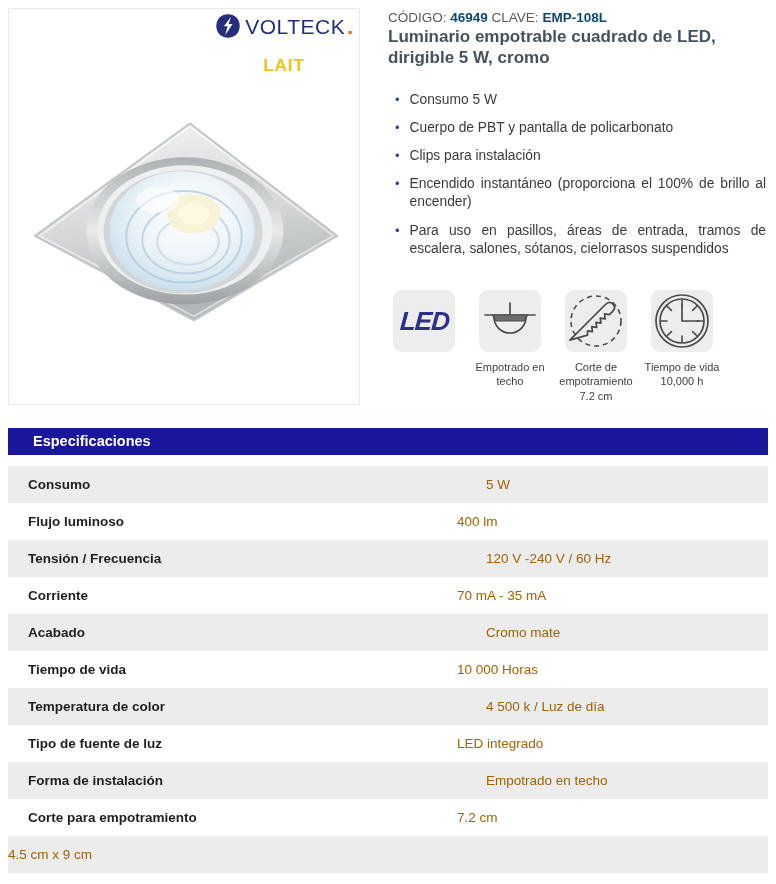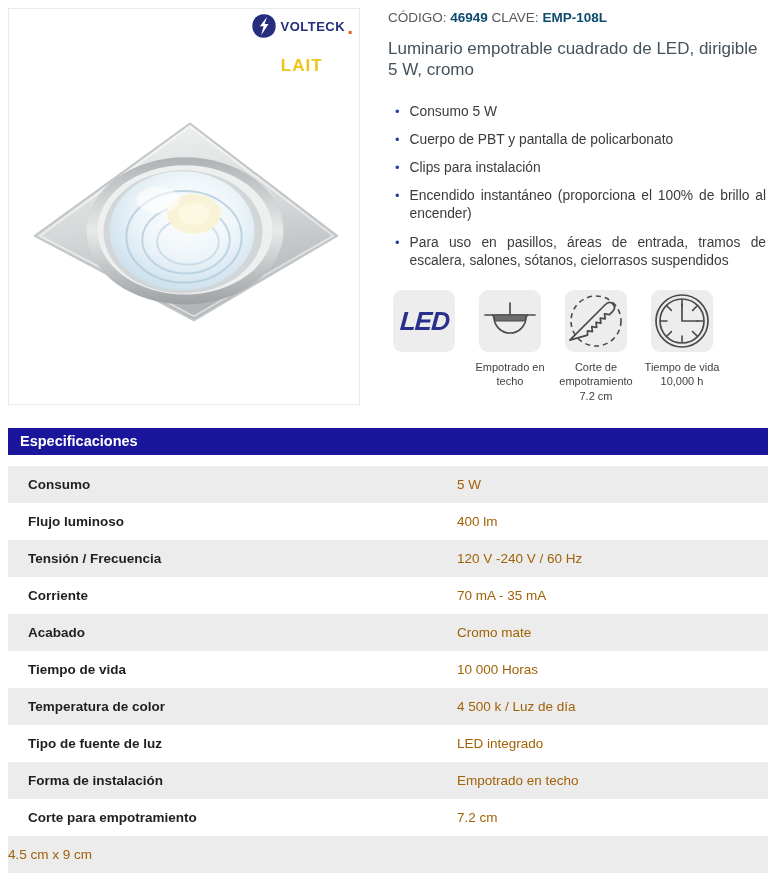--- a/index.html
+++ b/index.html
@@ -20,35 +20,35 @@
   
   .product-box{
     position:absolute;left:8px;top:8px;width:352px;height:397px;
     border:1px solid #eaeaea;background:#fff;
   }
   .logo{
     position:absolute;top:4px;right:6px;text-align:right;line-height:1;
   }
   .logo-top{display:flex;align-items:center;justify-content:flex-end;gap:4px;}
   .logo-name{
-    font-weight:bold;font-size:13px;letter-spacing:.5px;color:var(--logo_navy);
+    font-weight:normal;font-size:21px;letter-spacing:.5px;color:var(--logo_navy);
   }
   .logo-dot{color:#e8611a;font-weight:bold;font-size:21px;margin-left:-2px;}
   .logo-sub{
     font-weight:bold;font-size:17px;color:var(--lait_yellow);
     letter-spacing:1px;margin-top:18px;text-align:center;
   }
   .photo-svg{position:absolute;left:0;top:0;width:100%;height:100%;}
 
   
   .right-col{position:absolute;left:388px;top:8px;width:380px;}
   .code-line{font-size:13.5px;color:#58595b;margin-top:2px;}
   .code-line b{color:#0c4a6e;}
   .page-title{
-    margin-top:13px;font-size:17px;font-weight:normal;line-height:1.25;
+    margin-top:1px;font-size:17px;font-weight:bold;line-height:1.25;
     color:var(--title_color);width:372px;
   }
   .feature-list{list-style:none;margin-top:22px;width:378px;}
   .feature-item{
     display:flex;gap:10px;margin-bottom:10px;
     font-size:13.8px;line-height:1.32;color:#3b3b3b;
   }
   .bullet{color:var(--bullet_blue);font-size:13px;line-height:1.4;padding-left:7px;}
   .feature-text{text-align:justify;}
 
@@ -64,25 +64,25 @@
     letter-spacing:-1px;transform:skewX(-4deg);
   }
   .badge-caption{
     margin-top:8px;font-size:11px;line-height:1.3;color:#3f3f3f;text-align:center;
   }
 
   
   .specs{position:absolute;left:8px;top:428px;width:760px;}
   .spec-header{
     height:27px;background:var(--accent_navy);color:#fff;
-    font-weight:bold;font-size:14.5px;line-height:27px;padding-left:12px;
+    font-weight:bold;font-size:14.5px;line-height:27px;padding-left:25px;
   }
   .spec-body{margin-top:11px;}
   .spec-row{height:37px;display:flex;align-items:center;font-size:13.5px;}
-  .spec-row.gray{background:var(--row_gray);}
+  .spec-row.gray{background:var(--row_gray);gap:29px;}
   .spec-label{width:449px;padding-left:20px;font-weight:bold;color:#1f1f1f;}
   .spec-value{color:#a16207;}
 
   svg .stroke{stroke:#4a4a4a;fill:none;stroke-width:1.7;stroke-linecap:round;stroke-linejoin:round;}
 </style>
 </head>
 <body>
 
 <div class="page">
 

